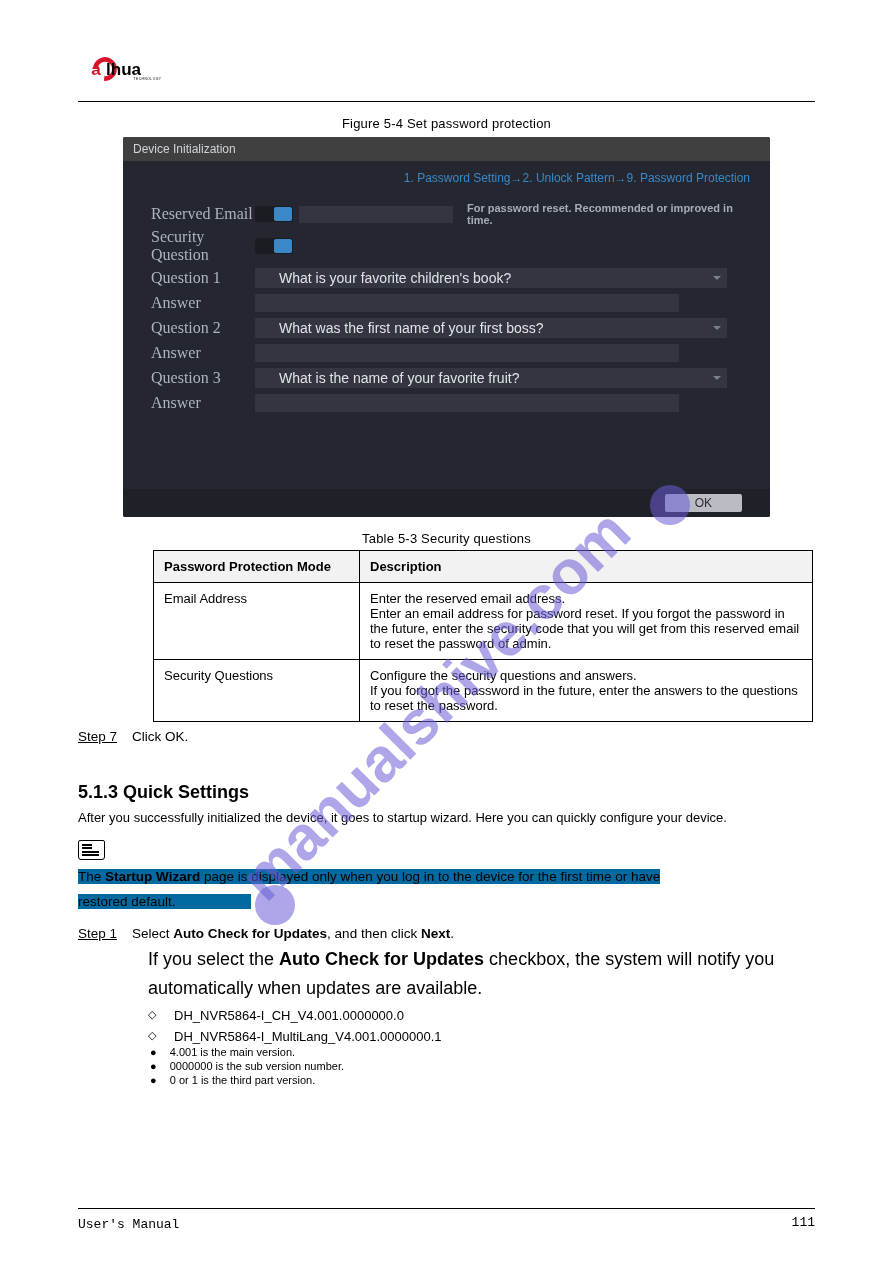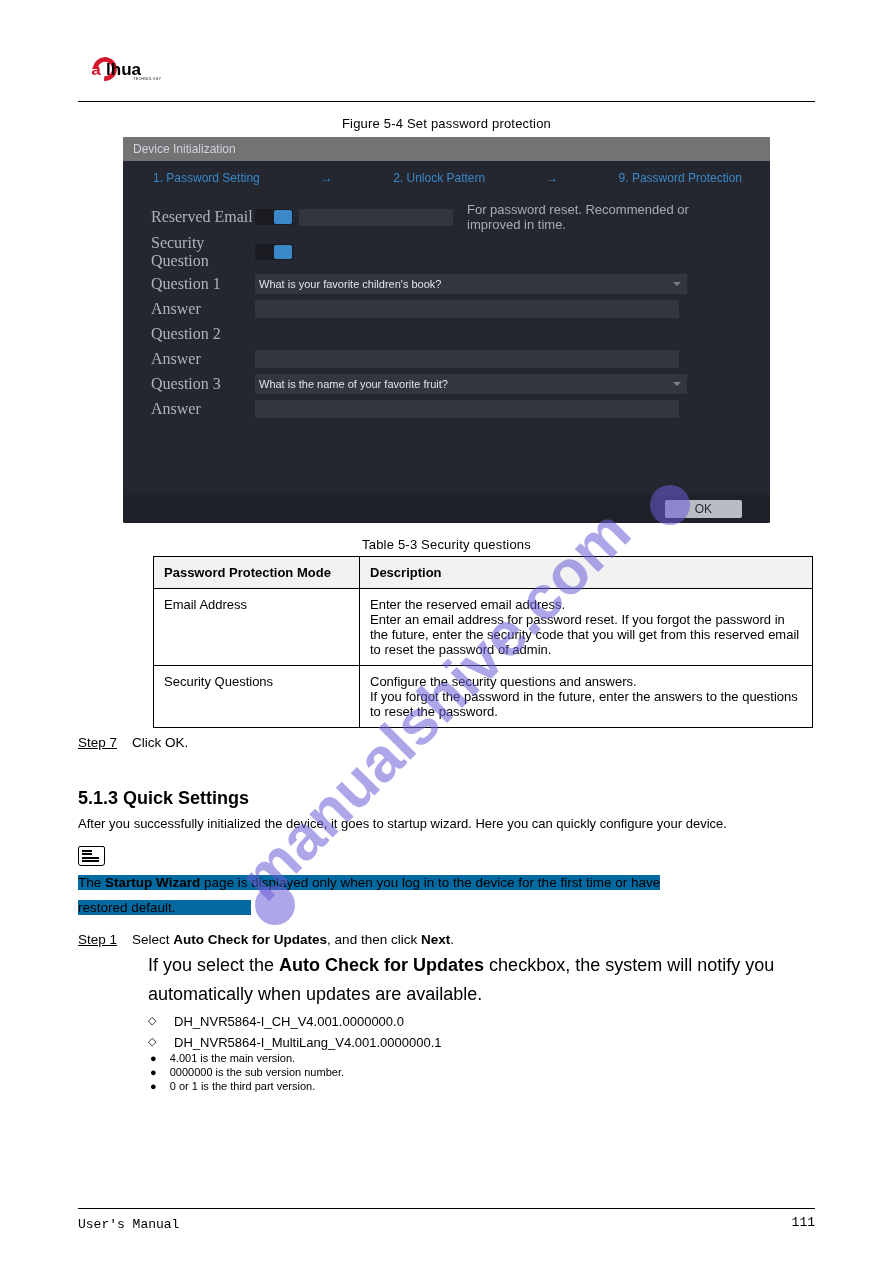--- a/index.html
+++ b/index.html
@@ -49,32 +49,32 @@
     .shot-wrap {
       width:647px;
       margin:6px auto 0 auto;
       background:#242730;
       border-radius:2px;
       overflow:hidden;
       font-size:11px;
       color:#bfc5cf;
     }
     .shot-title {
-      background:#737373;
+      background:#404040;
       padding:5px 10px;
       color:#cfd3dc;
       font-size:12px;
     }
     .shot-steps {
       display:flex;
       align-items:center;
-      padding:10px 28px 10px 30px;
+      padding:10px 20px 10px 30px;
       color:#3a88c7;
       font-size:12px;
-      justify-content:space-between;
+      justify-content:flex-end;
     }
     .shot-steps .arrow {
       color:#3a88c7;
       font-size:12px;
     }
     .form-area {
       padding:6px 28px 24px 28px;
     }
     .form-row {
       display:flex;
@@ -107,31 +107,32 @@
     .text-input {
       height:17px;
       background:#33363f;
       border:none;
       flex:1;
       max-width:154px;
       margin-left:6px;
     }
     .hint-text {
       color:#a7acb6;
-      font-size:13px;
+      font-size:11px;
       padding-left:14px;
       flex:1;
+      font-weight:bold;
     }
     .select-box {
       height:20px;
       background:#33363f;
       color:#e0e3ea;
-      font-size:11px;
+      font-size:14px;
       line-height:20px;
-      padding:0 4px;
+      padding:0 24px;
       width:424px;
       position:relative;
     }
     .select-box::after{
       content:"";
       position:absolute;
       right:6px; top:8px;
       width:0;height:0;
       border-left:4px solid transparent;
       border-right:4px solid transparent;
@@ -332,20 +333,21 @@
       <div class="form-row">
         <div class="form-label">Question 1</div>
         <div class="select-box">What is your favorite children's book?</div>
       </div>
       <div class="form-row">
         <div class="form-label">Answer</div>
         <div class="answer-box"></div>
       </div>
       <div class="form-row">
         <div class="form-label">Question 2</div>
+        <div class="select-box">What was the first name of your first boss?</div>
       </div>
       <div class="form-row">
         <div class="form-label">Answer</div>
         <div class="answer-box"></div>
       </div>
       <div class="form-row">
         <div class="form-label">Question 3</div>
         <div class="select-box">What is the name of your favorite fruit?</div>
       </div>
       <div class="form-row">

